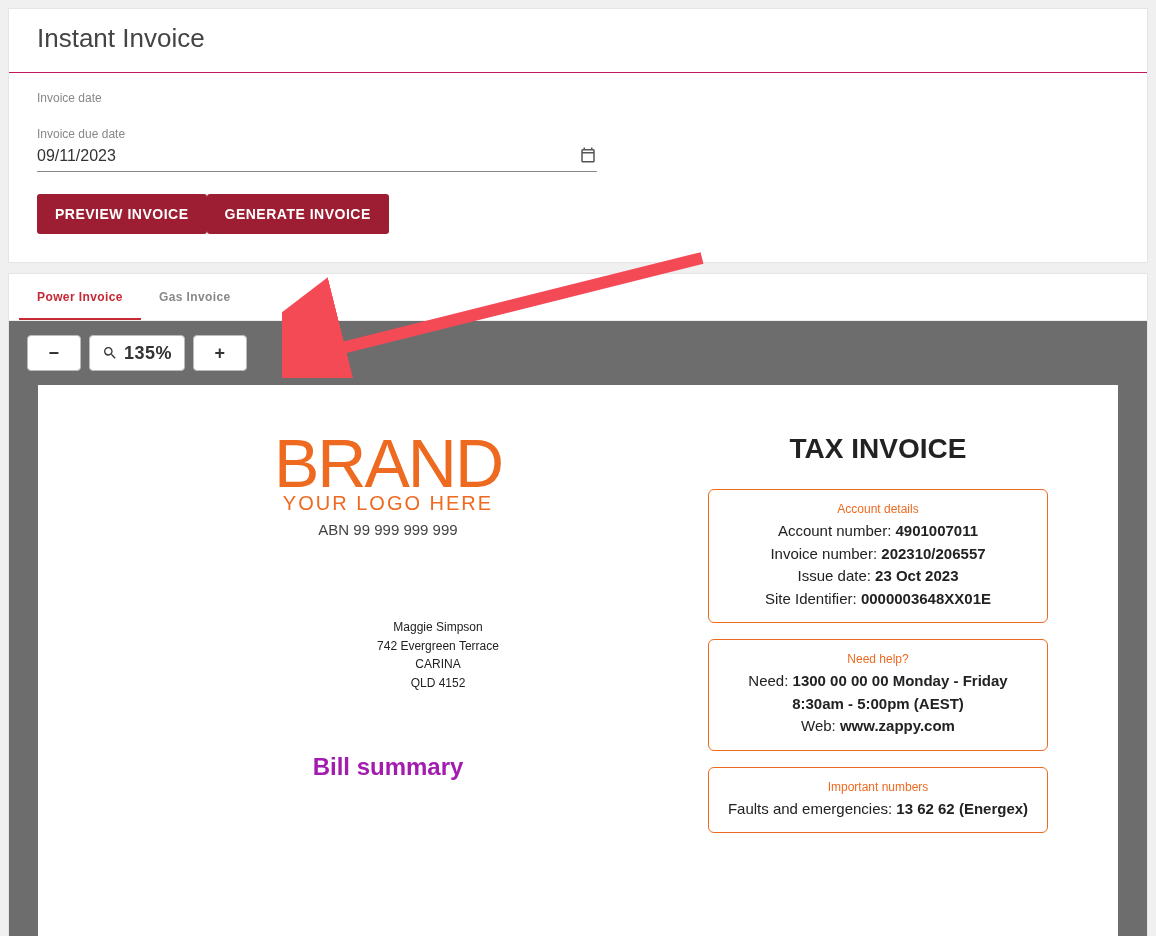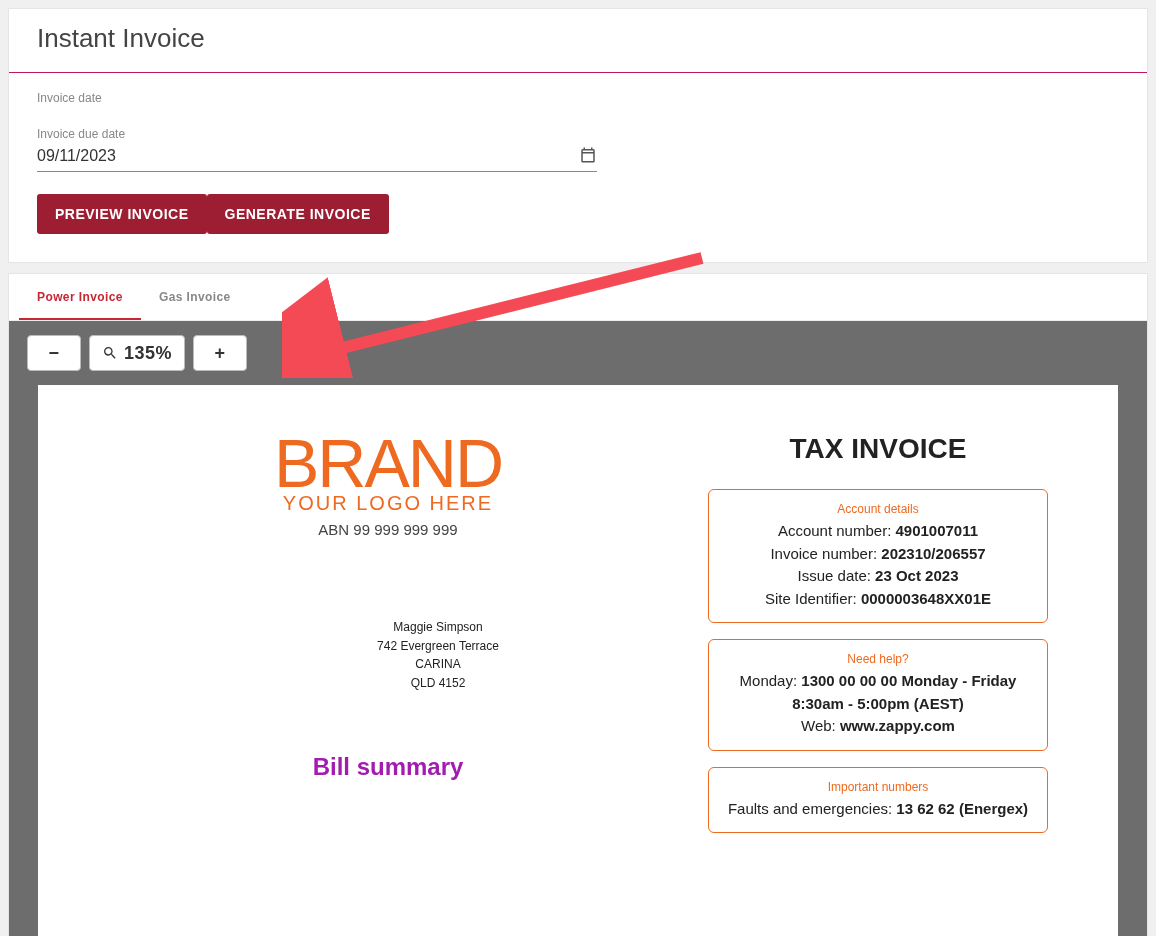--- a/index.html
+++ b/index.html
@@ -265,21 +265,21 @@
             <div class="box">
               <div class="box-title">Account details</div>
               <div><span>Account number: </span><b>4901007011</b></div>
               <div><span>Invoice number: </span><b>202310/206557</b></div>
               <div><span>Issue date: </span><b>23 Oct 2023</b></div>
               <div><span>Site Identifier: </span><b>0000003648XX01E</b></div>
             </div>
 
             <div class="box">
               <div class="box-title">Need help?</div>
-              <div><span>Monday: </span><b>1300 00 00 00 Monday - Friday 8:30am - 5:00pm (AEST)</b></div>
+              <div><span>Need: </span><b>1300 00 00 00 Monday - Friday 8:30am - 5:00pm (AEST)</b></div>
               <div><span>Web: </span><b>www.zappy.com</b></div>
             </div>
 
             <div class="box">
               <div class="box-title">Important numbers</div>
               <div><span>Faults and emergencies: </span><b>13 62 62 (Energex)</b></div>
             </div>
 
           </div>
         </div>

